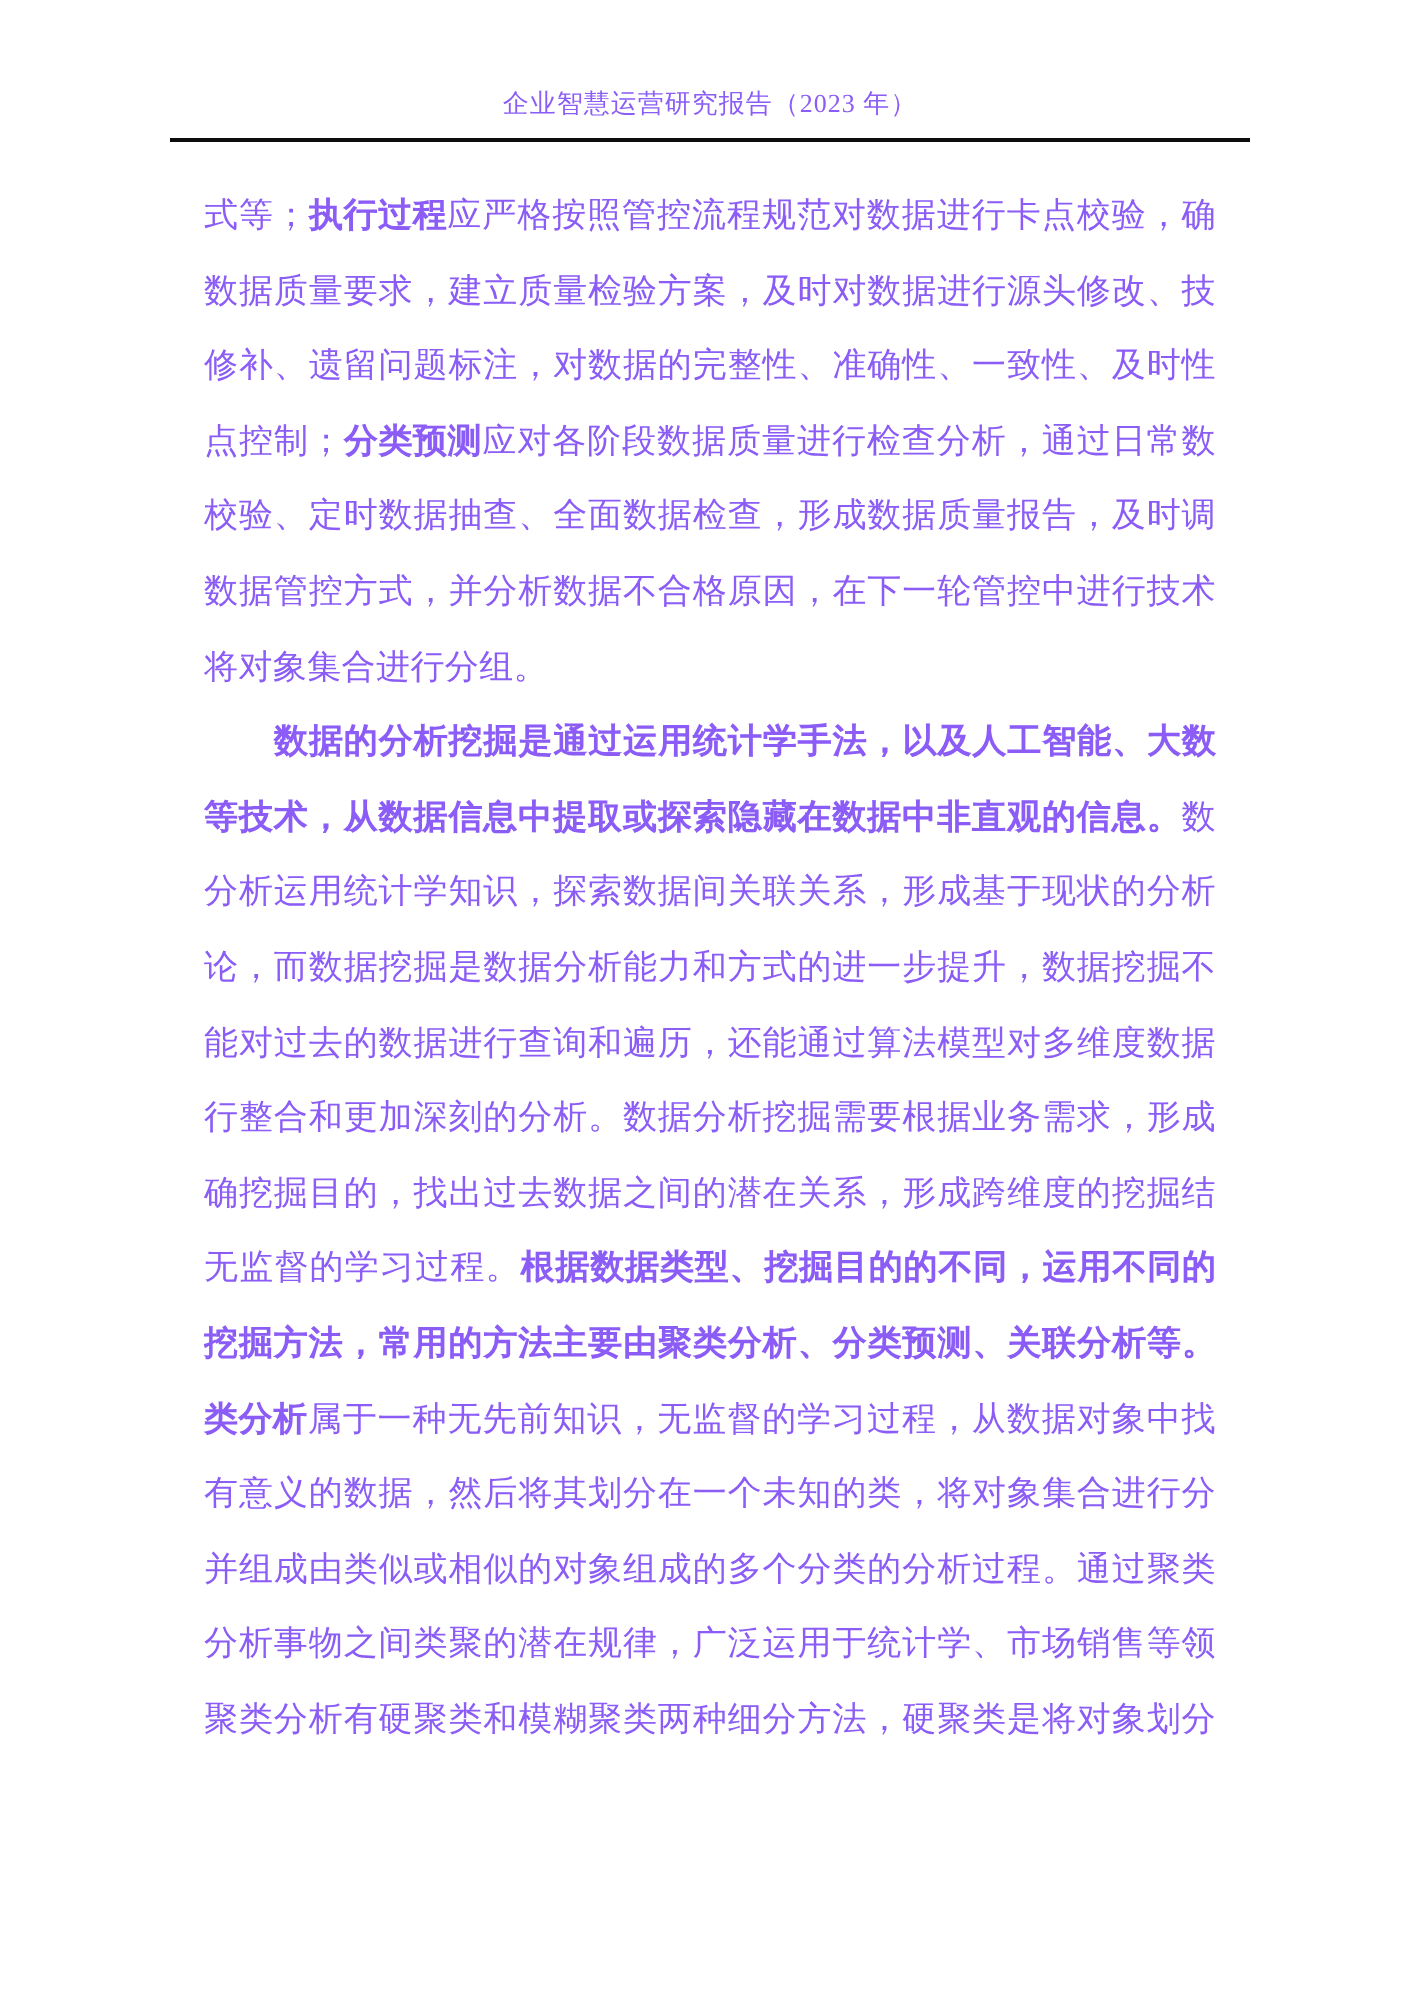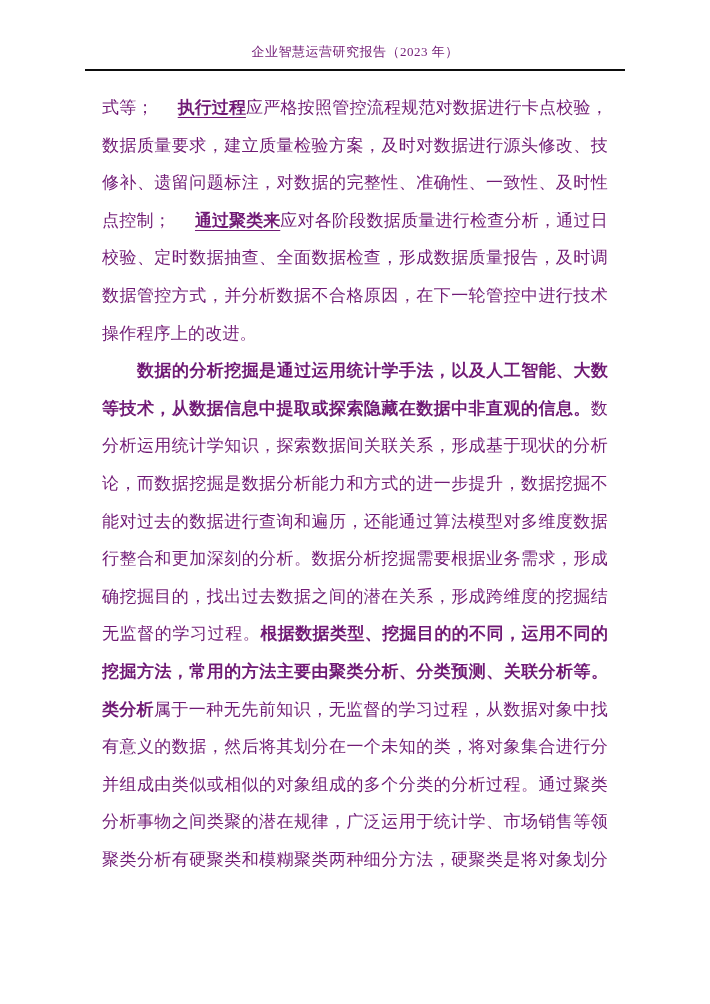--- a/index.html
+++ b/index.html
@@ -5,21 +5,21 @@
   * { margin: 0; padding: 0; box-sizing: border-box; }
   html, body { background: #ffffff; }
   .page {
     position: relative;
     width: 710px;
     height: 875px;
     margin: 0 auto;
     background: #ffffff;
     overflow: hidden;
     font-family: "Liberation Serif", serif;
-    color: #701a75;
+    color: #8b5cf6;
   }
   .doc-header {
     position: absolute;
     top: 42px;
     left: 85px;
     width: 540px;
     text-align: center;
     font-size: 13px;
     line-height: 19px;
     padding-bottom: 8px;
@@ -54,23 +54,21 @@
   }
   .line.indent {
     text-indent: 35px;
   }
   .bold {
     font-weight: 700;
     font-family: "Liberation Sans", sans-serif;
     letter-spacing: 0;
   }
   .underline {
-    text-decoration: underline;
     text-underline-offset: 4px;
-    margin-left: 24px;
   }
   .doc-footer {
     position: absolute;
     top: 925px;
     left: 0;
     width: 100%;
     text-align: center;
     font-size: 13px;
   }
 </style>
@@ -80,24 +78,24 @@
 <div class="page">
   <div class="doc-header">
     <span>企业智慧运营研究报告（2023 年）</span>
   </div>
 
   <div class="doc-body">
     <div>
         <div class="line"><span>式等；</span><span class="bold underline">执行过程</span><span>应严格按照管控流程规范对数据进行卡点校验，确定</span></div>
         <div class="line"><span>数据质量要求，建立质量检验方案，及时对数据进行源头修改、技术</span></div>
         <div class="line"><span>修补、遗留问题标注，对数据的完整性、准确性、一致性、及时性重</span></div>
-        <div class="line"><span>点控制；</span><span class="bold underline">通过聚类来</span><span>应对各阶段数据质量进行检查分析，通过日常数据</span></div>
+        <div class="line"><span>点控制；</span><span class="bold underline">分类预测</span><span>应对各阶段数据质量进行检查分析，通过日常数据</span></div>
         <div class="line"><span>校验、定时数据抽查、全面数据检查，形成数据质量报告，及时调整</span></div>
         <div class="line"><span>数据管控方式，并分析数据不合格原因，在下一轮管控中进行技术或</span></div>
-        <div class="line no-justify"><span>操作程序上的改进。</span></div>
+        <div class="line no-justify"><span>将对象集合进行分组。</span></div>
         <div class="line indent"><span class="bold">数据的分析挖掘是通过运用统计学手法，以及人工智能、大数据</span></div>
         <div class="line"><span class="bold">等技术，从数据信息中提取或探索隐藏在数据中非直观的信息。</span><span>数据</span></div>
         <div class="line"><span>分析运用统计学知识，探索数据间关联关系，形成基于现状的分析结</span></div>
         <div class="line"><span>论，而数据挖掘是数据分析能力和方式的进一步提升，数据挖掘不仅</span></div>
         <div class="line"><span>能对过去的数据进行查询和遍历，还能通过算法模型对多维度数据进</span></div>
         <div class="line"><span>行整合和更加深刻的分析。数据分析挖掘需要根据业务需求，形成明</span></div>
         <div class="line"><span>确挖掘目的，找出过去数据之间的潜在关系，形成跨维度的挖掘结论，</span></div>
         <div class="line"><span>无监督的学习过程。</span><span class="bold">根据数据类型、挖掘目的的不同，运用不同的数据</span></div>
         <div class="line"><span class="bold">挖掘方法，常用的方法主要由聚类分析、分类预测、关联分析等。聚</span></div>
         <div class="line"><span class="bold">类分析</span><span>属于一种无先前知识，无监督的学习过程，从数据对象中找出</span></div>

